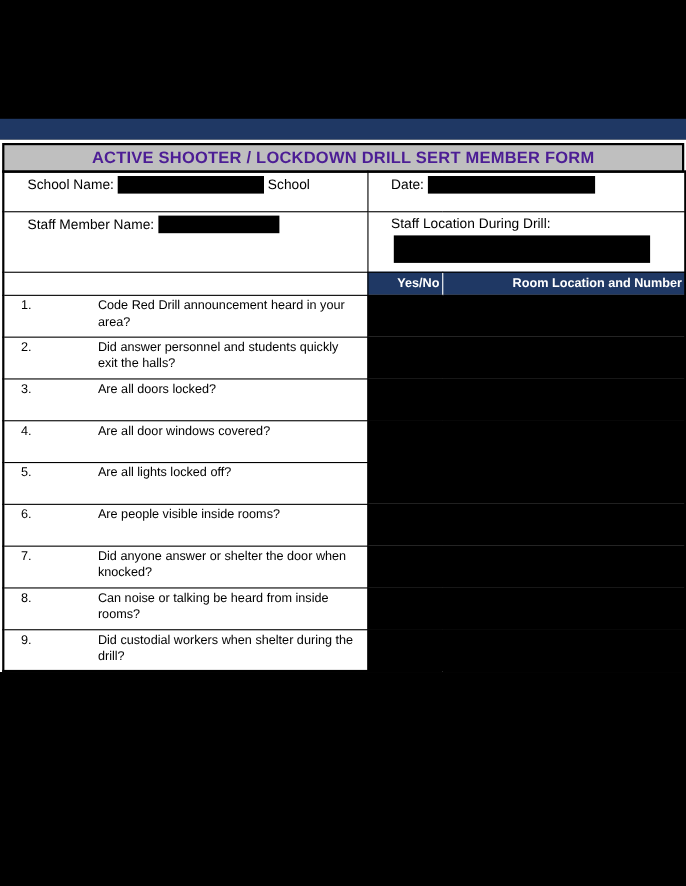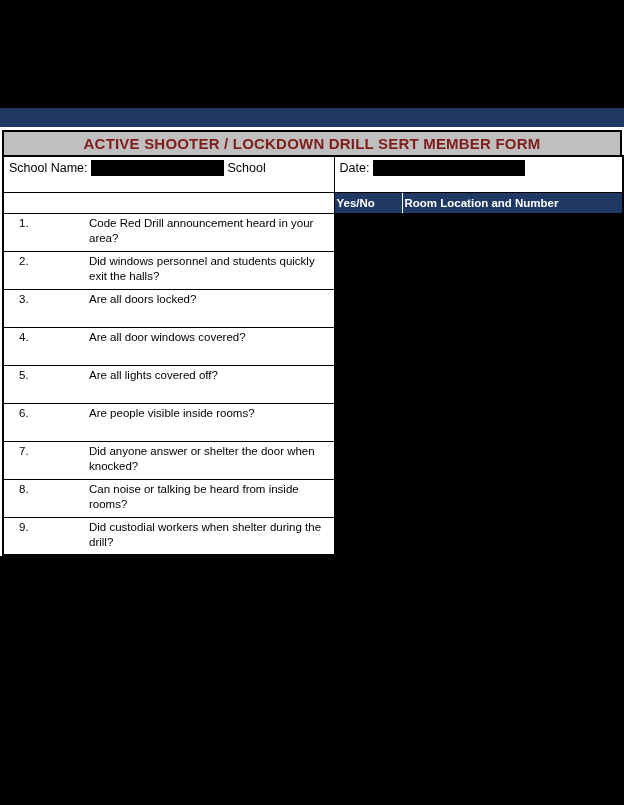--- a/index.html
+++ b/index.html
@@ -12,42 +12,42 @@
   body{font-family:"Liberation Sans", sans-serif;}
   .page{
     width:624px;height:805px;background:#000;
     display:flex;flex-direction:column;overflow:hidden;position:relative;
   }
   .top-band{height:108px;background:#000;flex:none;}
   .navy-stripe{height:19px;background:var(--navy);flex:none;}
   .content{background:#fff;padding:3px 2px 0 2px;flex:none;}
   .title-bar{
     height:27px;border:2px solid #000;background:var(--title-gray);
-    text-align:center;font-weight:bold;font-size:15px;line-height:23px;color:#7f1d1d;
+    text-align:center;font-weight:bold;font-size:15px;line-height:23px;color:#4c1d95;
     letter-spacing:.2px;
   }
   table.form-table{
     width:620px;table-layout:fixed;border-collapse:collapse;
     border:2px solid #000;margin-top:-2px;
   }
   td{
     border:1px solid #000;vertical-align:top;
-    font-size:12.5px;color:#000;padding:3px 5px;
+    font-size:12.5px;color:#000;padding:3px 21px;
   }
   tr.row-info1{height:36px;}
   tr.row-info2{height:55px;}
   tr.row-header{height:21px;}
   tr.qrow{height:38px;}
   .redact{
     background:var(--redact);display:inline-block;height:16px;
     vertical-align:-4px;
   }
   .redact.block{display:block;}
   td.navy{
-    background:var(--navy);color:#fff;font-weight:bold;text-align:left;
+    background:var(--navy);color:#fff;font-weight:bold;text-align:right;
     font-size:11.5px;padding:3px 2px;vertical-align:middle;
   }
   td.navy-yesno{border-right:1px solid #fff;}
   td.navy-room{border-left:1px solid #15803d;}
   td.qcell{padding:2px 4px 2px 0;}
   .qline{display:flex;align-items:flex-start;}
   .qnum{flex:0 0 22px;margin-left:15px;font-size:11.5px;line-height:1.32;}
   .qtext{flex:1;font-size:11.5px;line-height:1.32;padding-right:2px;margin-left:48px;}
   td.redact-cell{background:var(--redact);border-color:#000;}
   .bottom-band{flex:1;background:#000;}
@@ -76,41 +76,51 @@
           <span>School Name:</span>
           <span class="redact" style="width:133px"></span>
           <span>School</span>
         </td>
         <td colspan="2">
           <span>Date:</span>
           <span class="redact" style="width:152px"></span>
         </td>
       </tr>
 
+      <tr class="row-info2">
+        <td>
+          <span>Staff Member Name:</span>
+          <span class="redact" style="width:110px"></span>
+        </td>
+        <td colspan="2">
+          <div>Staff Location During Drill:</div>
+          <div class="redact block staff-loc-box"></div>
+        </td>
+      </tr>
 
       <tr class="row-header">
         <td></td>
         <td class="navy navy-yesno">Yes/No</td>
         <td class="navy navy-room">Room Location and Number</td>
       </tr>
 
       <tr class="qrow">
         <td class="qcell">
           <div class="qline">
                 <span class="qnum">1.</span>
                 <span class="qtext">Code Red Drill announcement heard in your area?</span>
               </div>
         </td>
         <td class="redact-cell" colspan="2"></td>
       </tr>
       <tr class="qrow">
         <td class="qcell">
           <div class="qline">
                 <span class="qnum">2.</span>
-                <span class="qtext">Did windows personnel and students quickly exit the halls?</span>
+                <span class="qtext">Did answer personnel and students quickly exit the halls?</span>
               </div>
         </td>
         <td class="redact-cell" colspan="2"></td>
       </tr>
       <tr class="qrow">
         <td class="qcell">
           <div class="qline">
                 <span class="qnum">3.</span>
                 <span class="qtext">Are all doors locked?</span>
               </div>
@@ -123,21 +133,21 @@
                 <span class="qnum">4.</span>
                 <span class="qtext">Are all door windows covered?</span>
               </div>
         </td>
         <td class="redact-cell" colspan="2"></td>
       </tr>
       <tr class="qrow">
         <td class="qcell">
           <div class="qline">
                 <span class="qnum">5.</span>
-                <span class="qtext">Are all lights covered off?</span>
+                <span class="qtext">Are all lights locked off?</span>
               </div>
         </td>
         <td class="redact-cell" colspan="2"></td>
       </tr>
       <tr class="qrow">
         <td class="qcell">
           <div class="qline">
                 <span class="qnum">6.</span>
                 <span class="qtext">Are people visible inside rooms?</span>
               </div>

